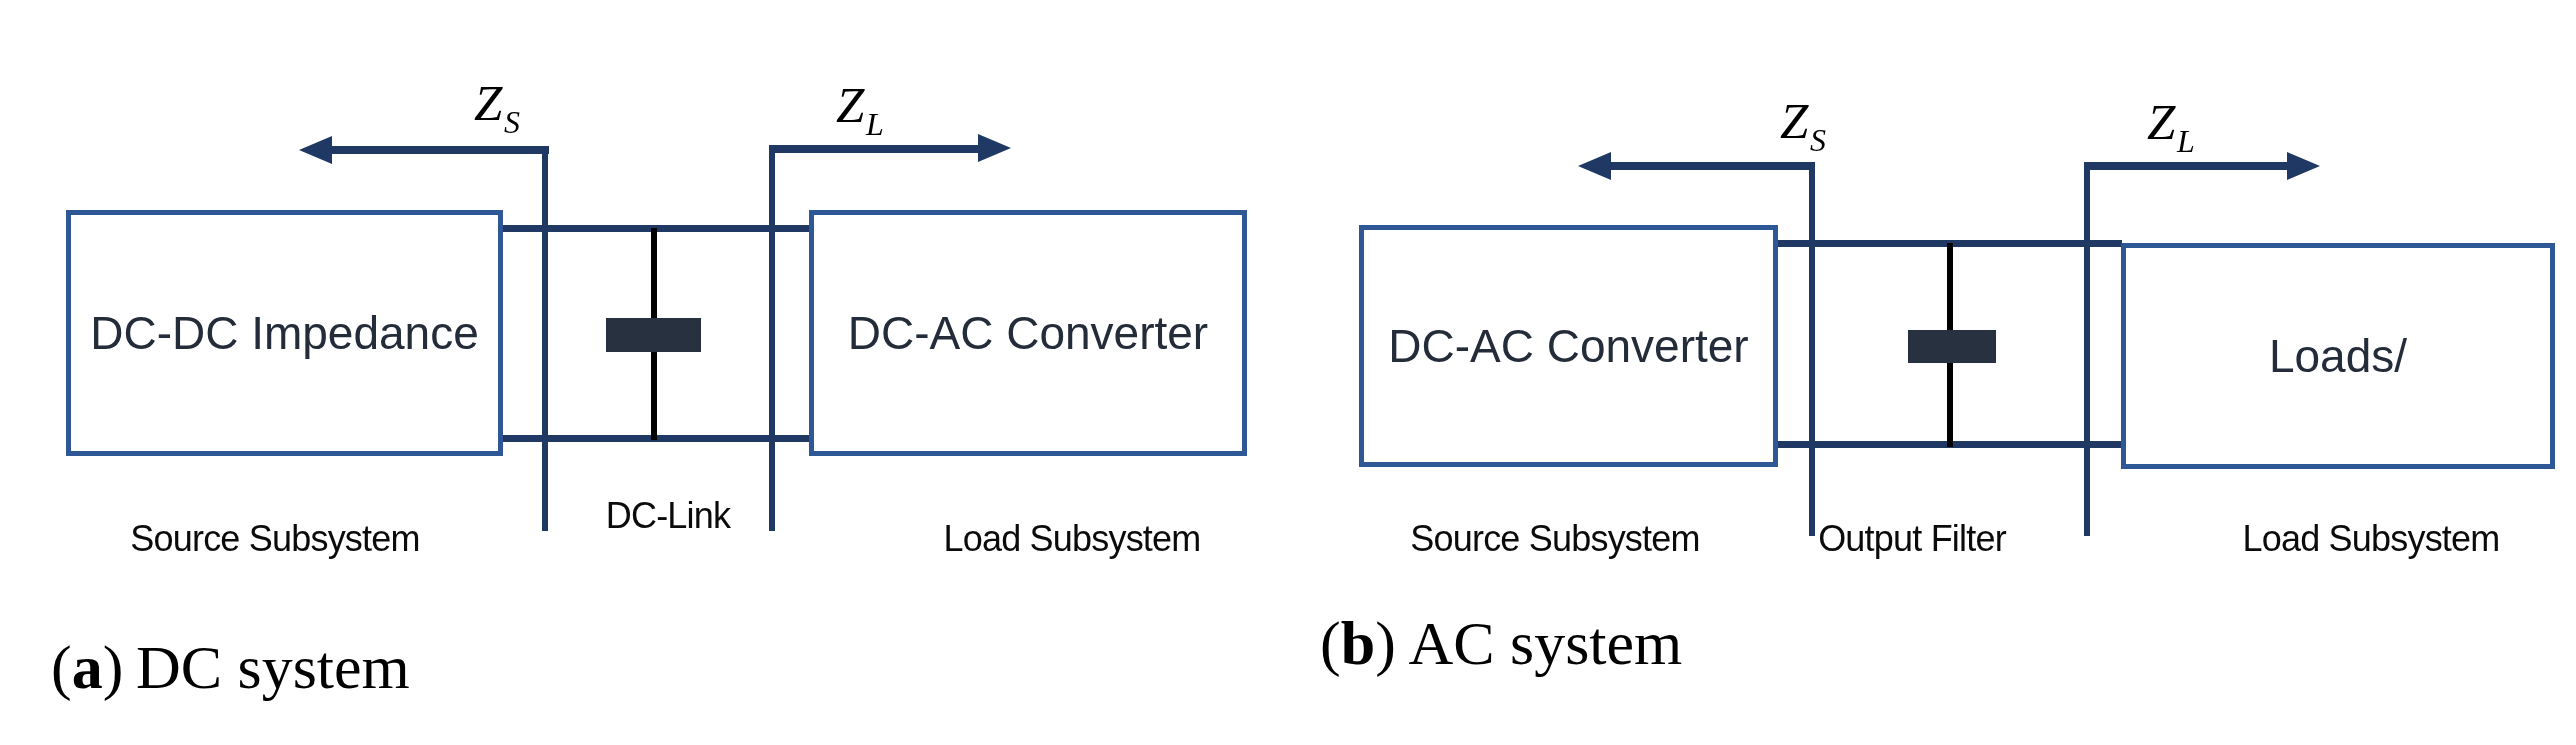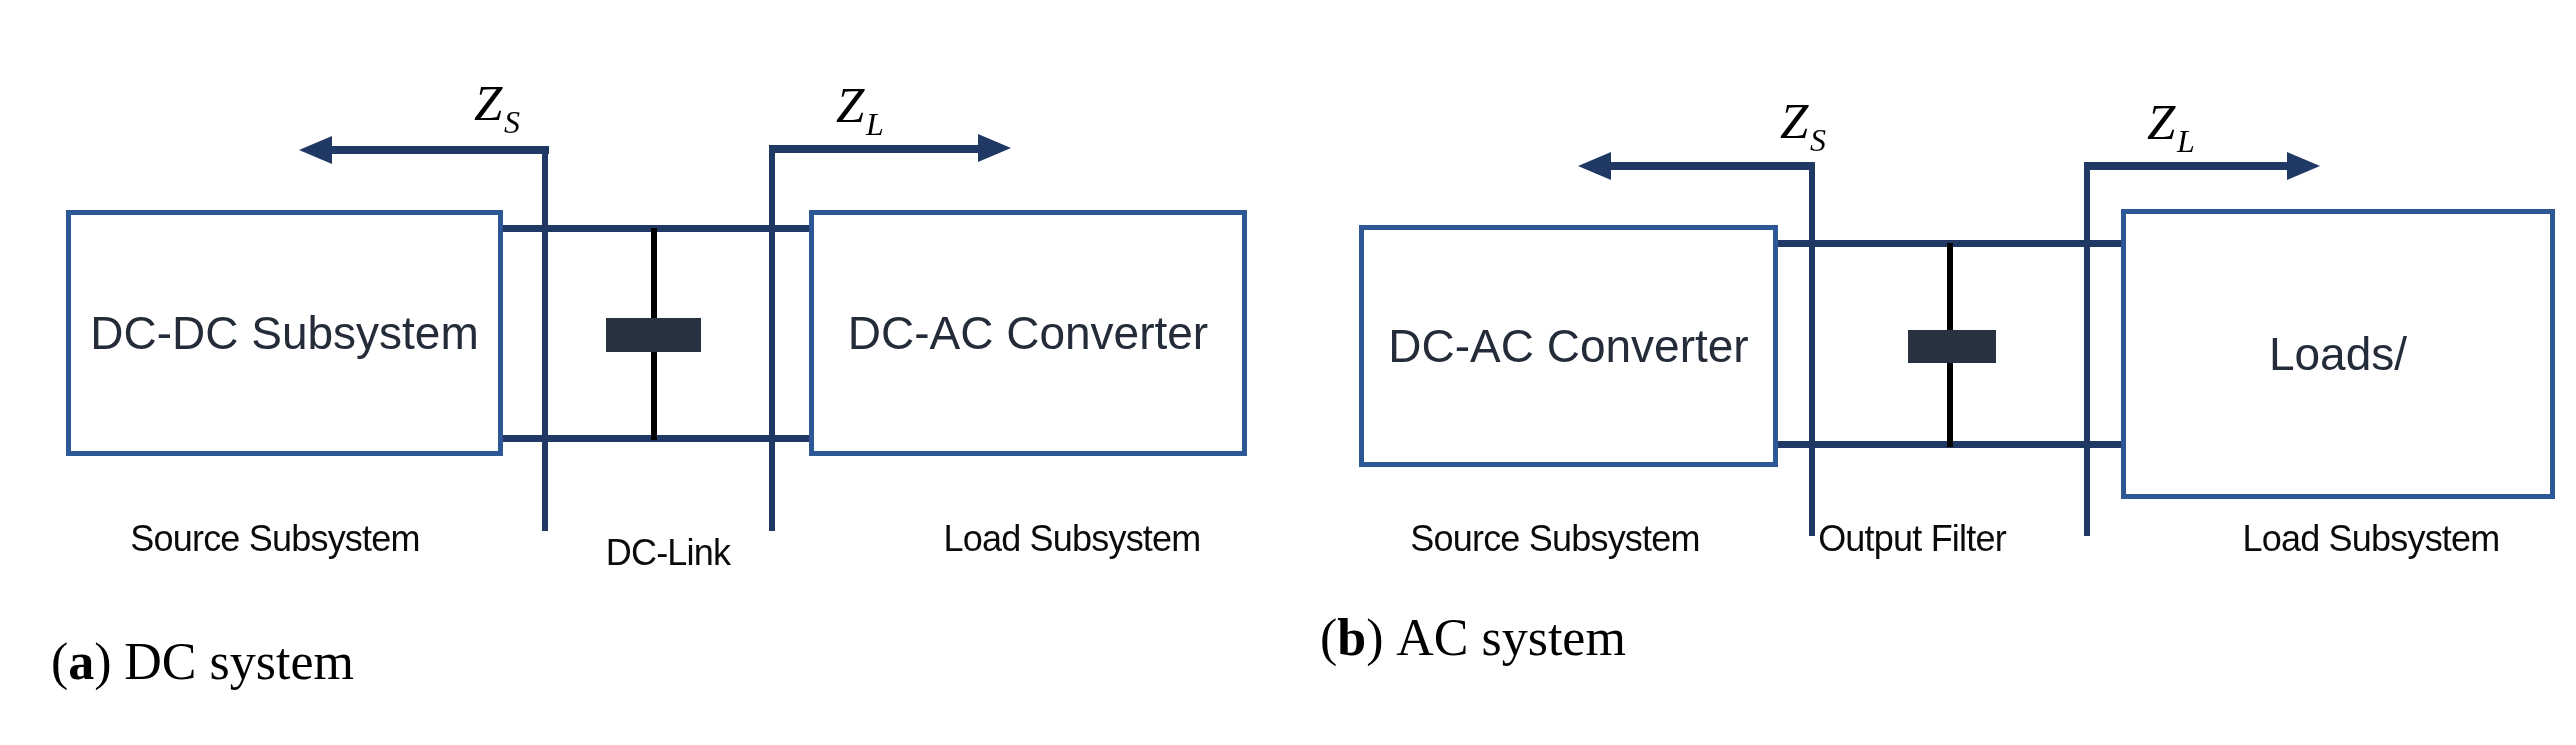--- a/index.html
+++ b/index.html
@@ -112,36 +112,36 @@
     letter-spacing: -0.8px;
     color: var(--label-text, #0b0b0b);
     white-space: nowrap;
     z-index: 7;
   }
 
   
   .caption {
     position: absolute;
     font-family: "Liberation Serif", serif;
-    font-size: 52px;
+    font-size: 62px;
     color: var(--caption-text, #000);
     white-space: nowrap;
     z-index: 7;
   }
   .caption .cap-text { margin-left: 12.6px; }
 </style>
 </head>
 <body>
 
 <div id="canvas">
 
   <div>
 
     <div class="box" style="left:66px; top:210px; width:437px; height:246px;">
-      <span>DC-DC Subsystem</span>
+      <span>DC-DC Impedance</span>
     </div>
 
     <div class="box" style="left:809px; top:210px; width:438px; height:246px;">
       <span>DC-AC Converter</span>
     </div>
 
     <div class="bus" style="left:503px; top:225px; width:310px;"></div>
     <div class="bus" style="left:503px; top:435px; width:310px;"></div>
 
     <div class="sep" style="left:542px; top:146px; height:385px;"></div>
@@ -156,35 +156,35 @@
       <span>Z</span><span class="zsub">S</span>
     </div>
 
     <div class="shaft" style="left:772px; top:145px; width:207px;"></div>
     <div class="head-right" style="left:978px; top:134px;"></div>
     <div class="zlabel" style="left:824px; top:109px;">
       <span>Z</span><span class="zsub">L</span>
     </div>
 
     <div class="sublabel" style="left:275px; top:539px;">Source Subsystem</div>
-    <div class="sublabel" style="left:668px; top:553px;">DC-Link</div>
+    <div class="sublabel" style="left:668px; top:516px;">DC-Link</div>
     <div class="sublabel" style="left:1072px; top:539px;">Load Subsystem</div>
 
     <div class="caption" style="left:51px; top:632px;">
       <span>(</span><b>a</b><span>)</span><span class="cap-text">DC system</span>
     </div>
   </div>
 
   <div>
 
     <div class="box" style="left:1359px; top:225px; width:419px; height:242px;">
       <span>DC-AC Converter</span>
     </div>
 
-    <div class="box" style="left:2121px; top:209px; width:434px; height:290px;">
+    <div class="box" style="left:2121px; top:243px; width:434px; height:226px;">
       <span>Loads/</span>
     </div>
 
     <div class="bus" style="left:1778px; top:240px; width:344px;"></div>
     <div class="bus" style="left:1778px; top:441px; width:344px;"></div>
 
     <div class="sep" style="left:1809px; top:162px; height:374px;"></div>
     <div class="sep" style="left:2084px; top:162px; height:374px;"></div>
 
     <div class="capline" style="left:1947px; top:243px; height:204px;"></div>

